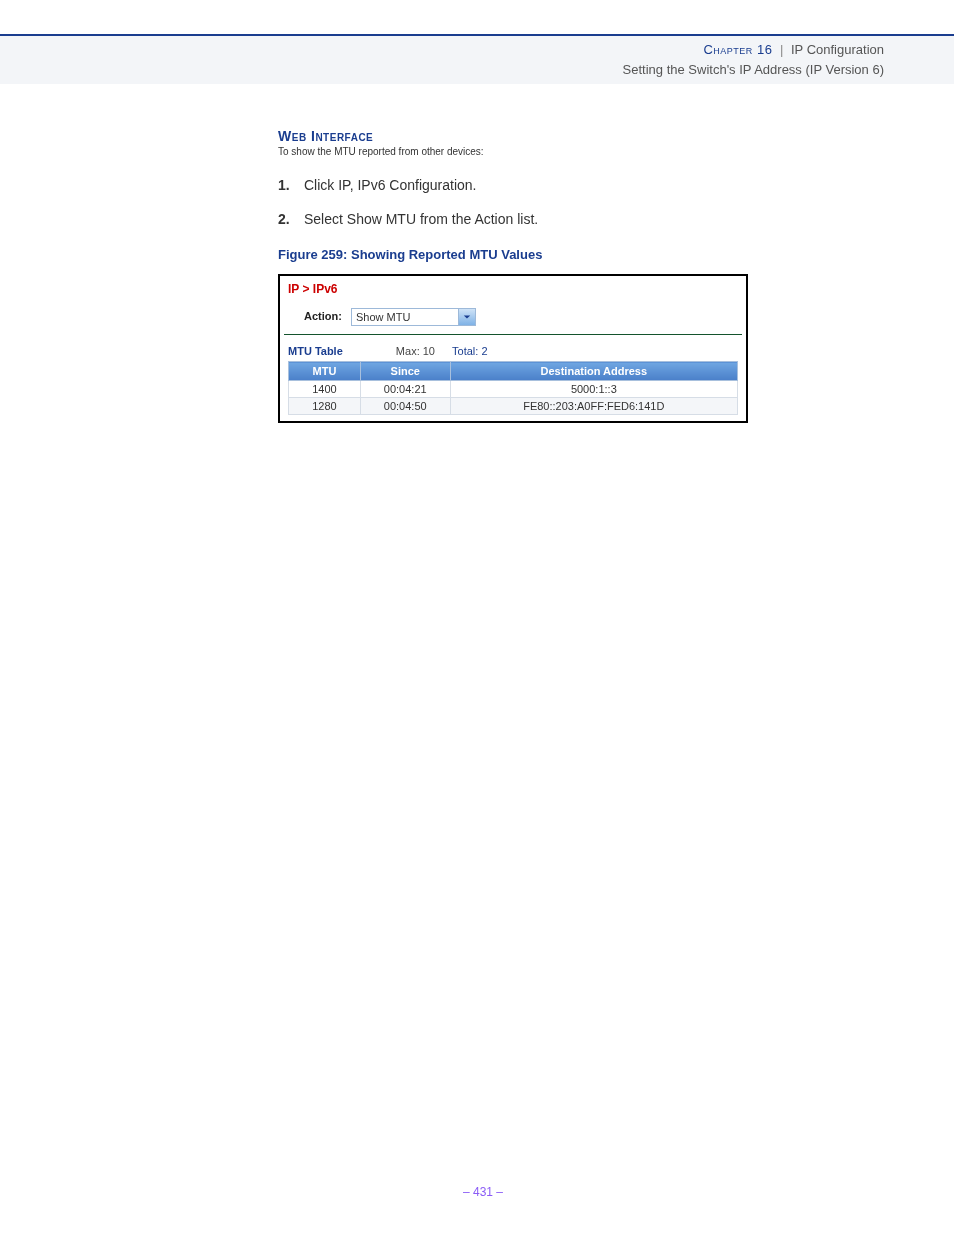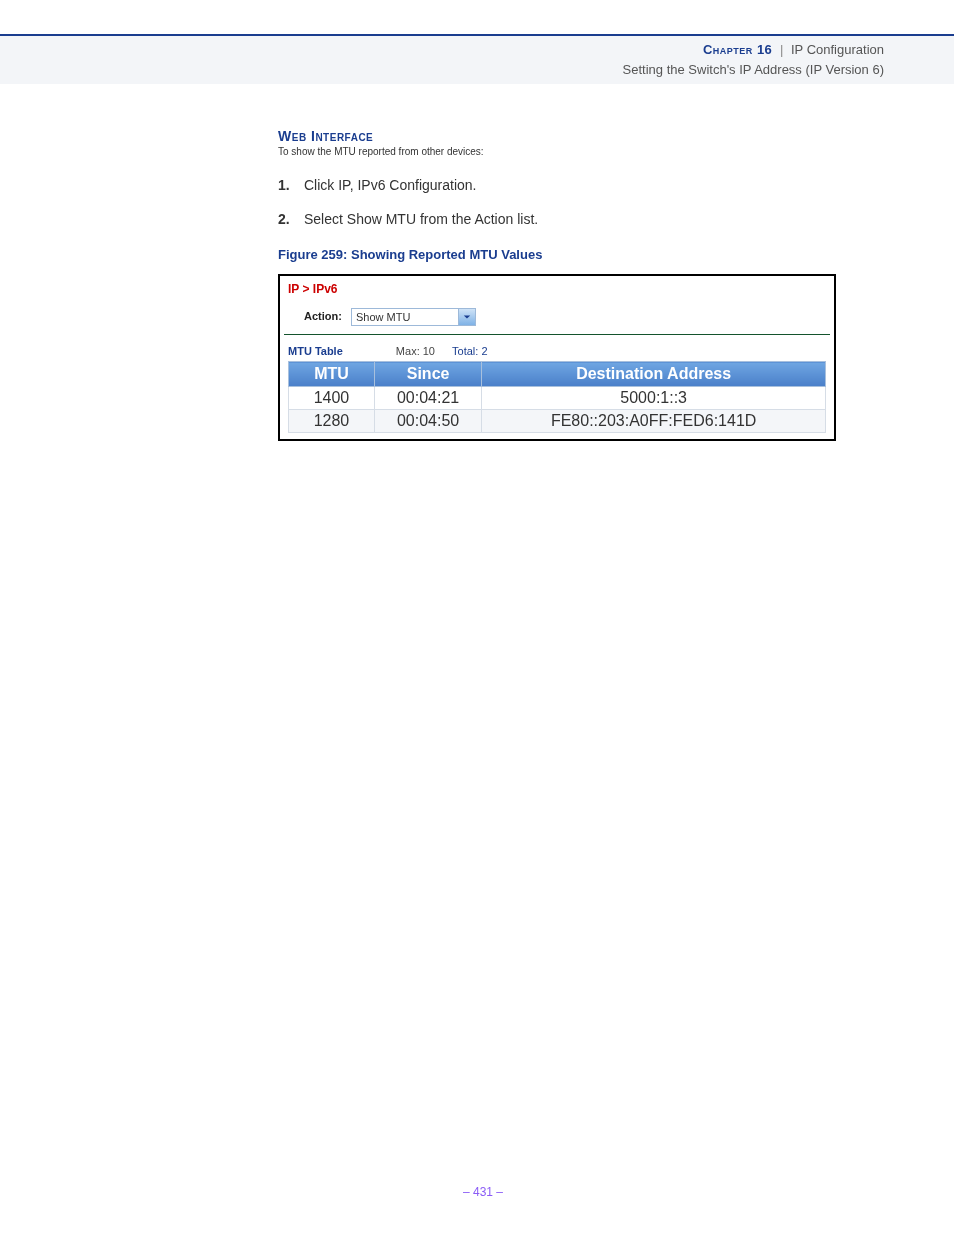--- a/index.html
+++ b/index.html
@@ -34,21 +34,21 @@
     top: 4px;
     text-align: right;
     font-size: 13px;
     line-height: 1.5;
   }
   .header-line1 {
     color: #555;
   }
   .header-line1 .chap {
     color: #1a3d8f;
-    font-weight: bold;
+    font-weight: normal;
     font-variant: small-caps;
     letter-spacing: 0.5px;
   }
   .header-line1 .sep {
     color: #888;
     margin: 0 4px;
   }
   .header-line2 {
     color: #555;
   }
@@ -95,21 +95,21 @@
   .figure-caption {
     color: #1a3d8f;
     font-weight: bold;
     font-size: 13px;
     margin-bottom: 12px;
   }
 
   
   .ui-box {
     border: 2px solid #000;
-    width: 558px;
+    width: 470px;
     background: #fff;
     font-family: Arial, sans-serif;
     font-size: 11px;
     box-sizing: border-box;
     padding-bottom: 6px;
   }
   .breadcrumb {
     color: #c00;
     font-weight: bold;
     padding: 6px 8px 8px 8px;
@@ -167,21 +167,21 @@
   }
   .table-info .total {
     color: #1a3d8f;
     margin-left: 14px;
   }
 
   table.mtu {
     width: calc(100% - 16px);
     margin: 0 8px;
     border-collapse: collapse;
-    font-size: 16px;
+    font-size: 11px;
   }
   table.mtu th {
     background: linear-gradient(#6fa6e2, #4a7fc9);
     color: #fff;
     font-weight: bold;
     padding: 3px 4px;
     border: 1px solid #a8c0dd;
     text-align: center;
   }
   table.mtu td {

